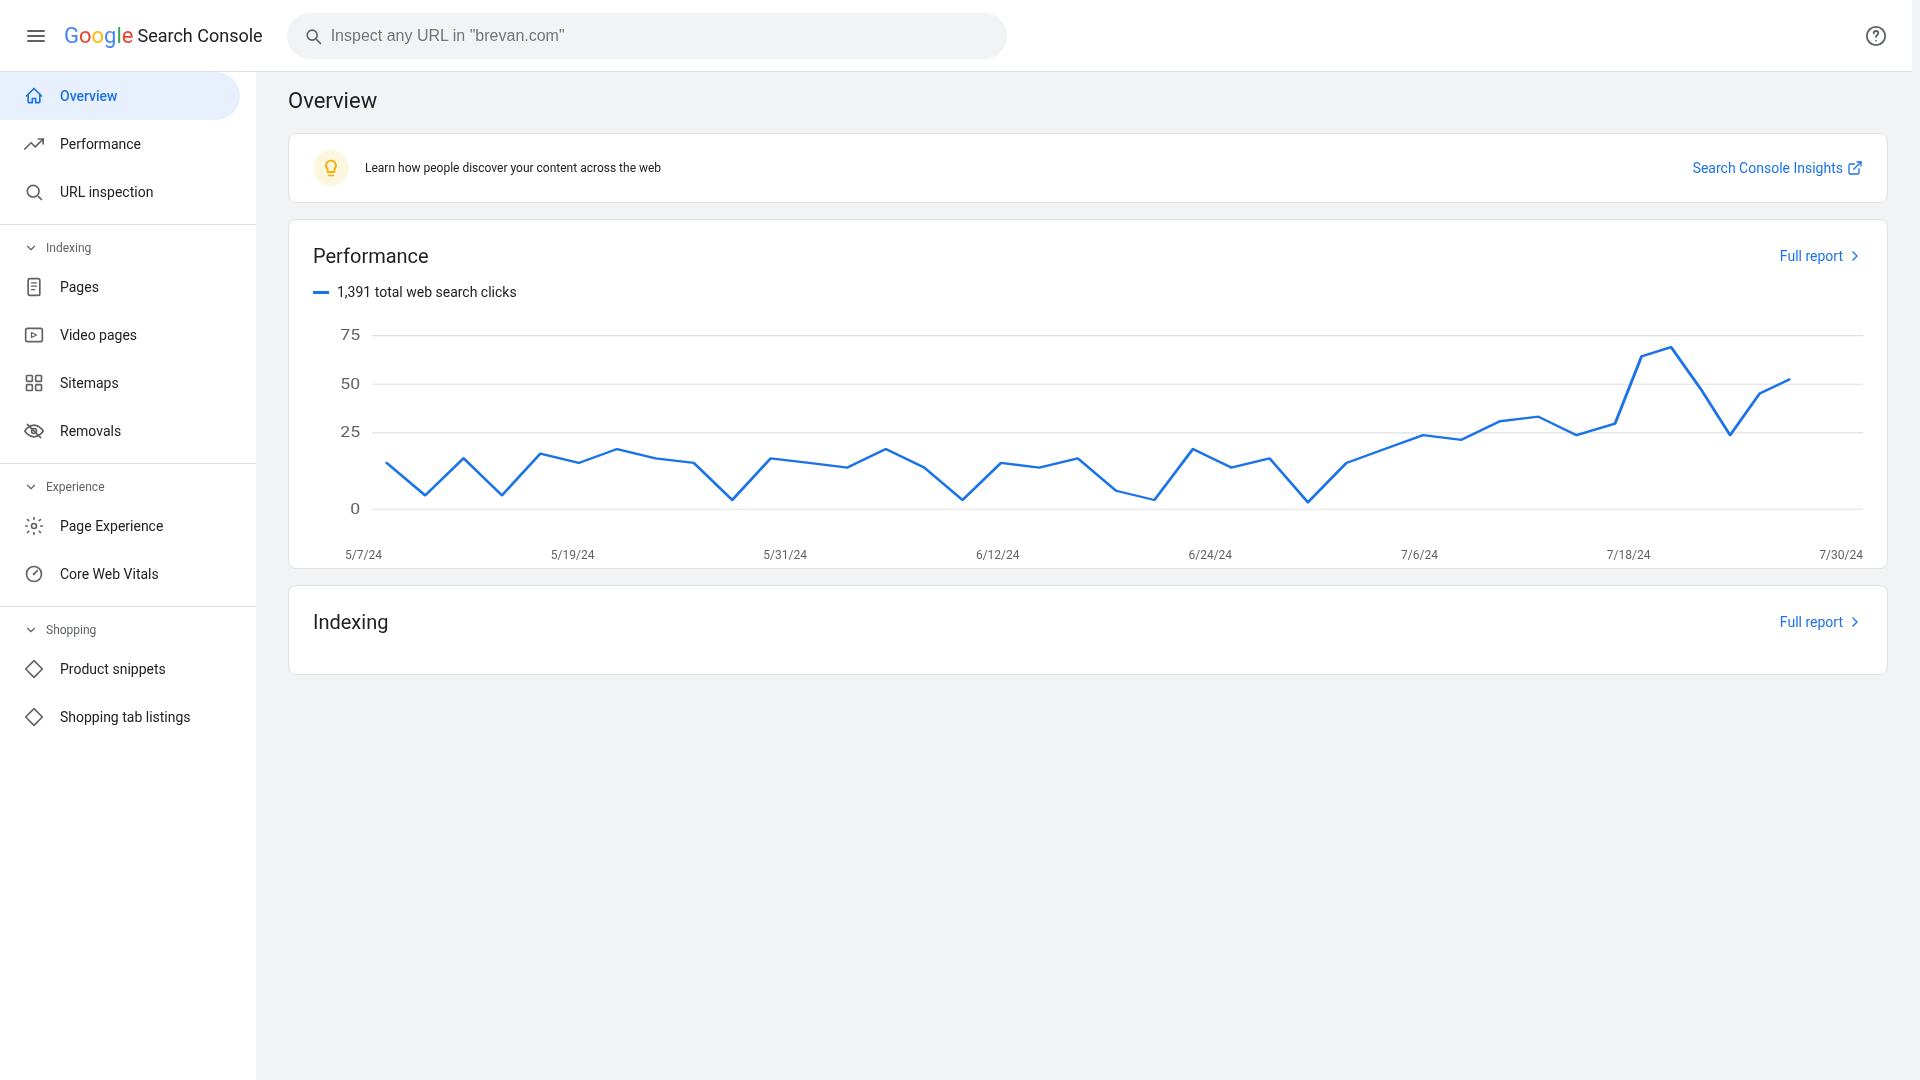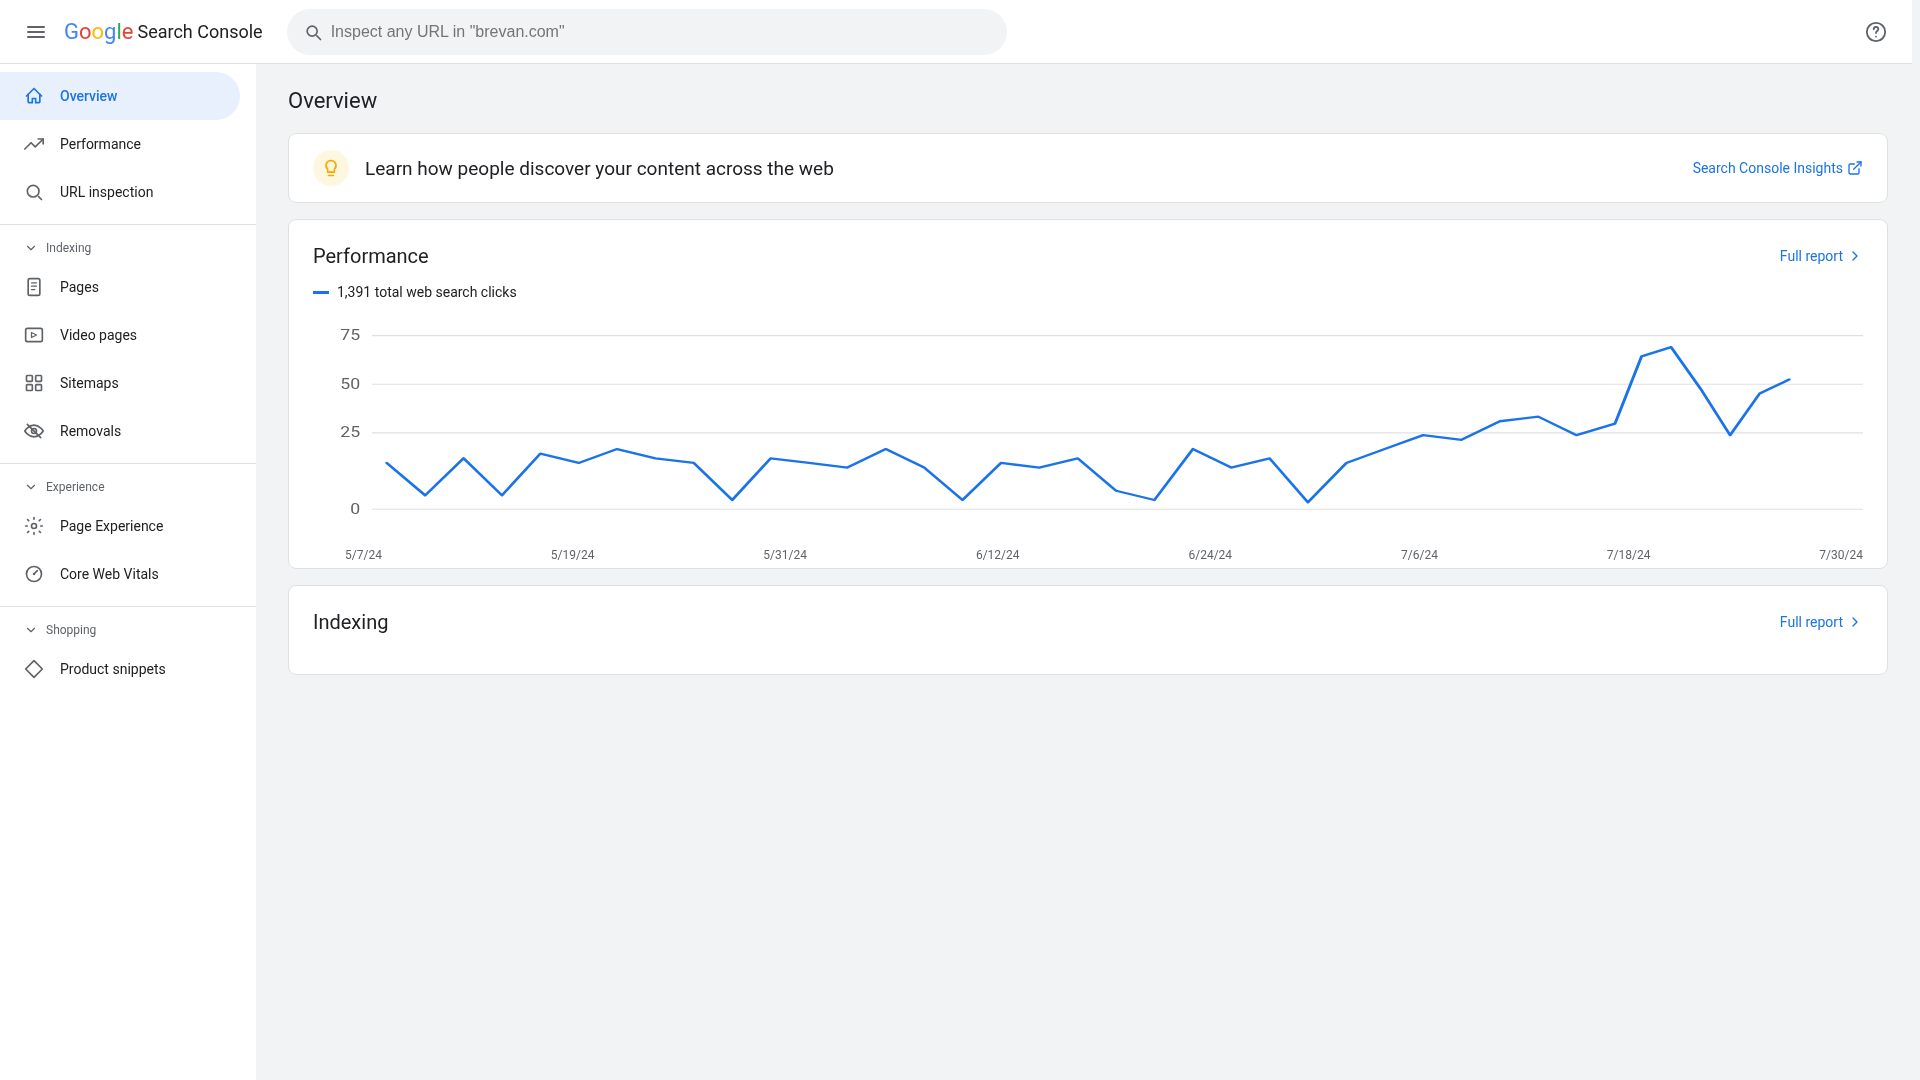--- a/index.html
+++ b/index.html
@@ -1,20 +1,20 @@
 <!DOCTYPE html>
 <html><head>
   <meta charset="utf-8">
   <style>
     * { box-sizing: border-box; margin: 0; padding: 0; }
     body { font-family: 'Google Sans', Roboto, Arial, sans-serif; background: #f1f3f4; display: flex; flex-direction: column; height: 1080px; overflow: hidden; }
     
     
     .header {
-      height: 64px;
+      height: 72px;
       background: #fff;
       display: flex;
       align-items: center;
       padding: 16px 16px;
       border-bottom: 1px solid #e0e0e0;
       position: fixed;
       top: 0;
       left: 0;
       right: 8px;
       z-index: 100;
@@ -170,21 +170,21 @@
       background: #fef7e0;
       border-radius: 50%;
       display: flex;
       align-items: center;
       justify-content: center;
       margin-right: 16px;
       flex-shrink: 0;
     }
     .insights-text {
       flex: 1;
-      font-size: 19px;
+      font-size: 12px;
       color: #202124;
     }
     .insights-link {
       color: #1a73e8;
       font-size: 14px;
       text-decoration: none;
       display: flex;
       align-items: center;
       gap: 4px;
       white-space: nowrap;
@@ -419,20 +419,28 @@
       </svg>
       <span>Shopping</span>
     </div>
     <div class="sidebar-item">
       <span class="item-icon">
         <svg width="20" height="20" viewBox="0 0 24 24" fill="none">
           <polygon points="12,2 22,12 12,22 2,12" stroke="#5f6368" stroke-width="2" stroke-linejoin="round"></polygon>
         </svg>
       </span>
       <span class="item-label">Product snippets</span>
+    </div>
+    <div class="sidebar-item">
+      <span class="item-icon">
+        <svg width="20" height="20" viewBox="0 0 24 24" fill="none">
+          <polygon points="12,2 22,12 12,22 2,12" stroke="#5f6368" stroke-width="2" stroke-linejoin="round"></polygon>
+        </svg>
+      </span>
+      <span class="item-label">Shopping tab listings</span>
     </div>
   </div>
 
   <div class="main-content">
     <h1 class="page-title">Overview</h1>
 
     <div class="card insights-banner">
       <div class="insights-icon">
         <svg width="20" height="20" viewBox="0 0 24 24" fill="none">
           <path d="M9 21h6M12 3a6 6 0 0 1 4 10.47V17H8v-3.53A6 6 0 0 1 12 3z" stroke="#f9ab00" stroke-width="2" stroke-linecap="round" stroke-linejoin="round"></path>

